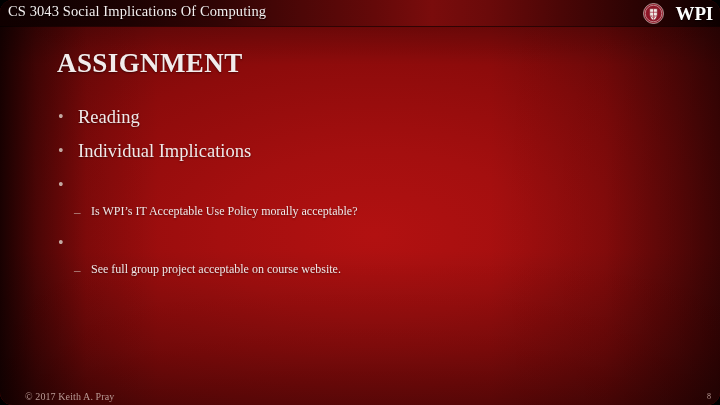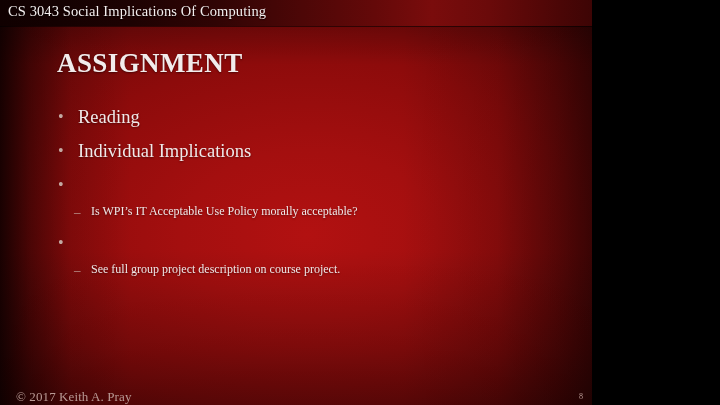--- a/index.html
+++ b/index.html
@@ -2,25 +2,26 @@
 <html><head>
 <meta charset="utf-8">
 <style>
   html, body {
     margin: 0;
     padding: 0;
     background: #000;
   }
   .slide {
     position: relative;
-    width: 592px;
+    width: 720px;
     height: 405px;
     overflow: hidden;
     font-family: "Liberation Serif", "DejaVu Serif", serif;
     background: #6a0606;
+    border-radius: 13px;
   }
 
   
   .bg-base {
     position: absolute;
     inset: 0;
     background:
       radial-gradient(120% 115% at 52% 58%,
         #b21111 0%,
         #a40f0f 18%,
@@ -86,22 +87,22 @@
     text-shadow: 0 1px 1px rgba(0,0,0,0.8);
   }
 
   
   .logo {
     position: absolute;
     right: 7px;
     top: 1px;
     height: 24px;
     display: flex;
+    align-items: center;
     gap: 12px;
-    font-style: italic;
   }
   .seal {
     position: relative;
     width: 21px;
     height: 21px;
     flex: 0 0 auto;
   }
   .logo-word {
     font-family: "Liberation Serif", "DejaVu Serif", serif;
     font-weight: bold;
@@ -171,23 +172,23 @@
     line-height: 21px;
     color: #efe8e8;
     text-shadow: 0 1px 2px rgba(0,0,0,0.4);
   }
   .group { margin-bottom: 8px; }
   .group .bullet-l1 { margin-bottom: 3px; }
 
   
   .footer-copy {
     position: absolute;
-    left: 16px;
+    left: 25px;
     bottom: 4px;
-    font-size: 13px;
+    font-size: 10px;
     line-height: 9px;
     color: #b99a95;
     letter-spacing: 0.1px;
   }
   .footer-page {
     position: absolute;
     right: 9px;
     bottom: 4px;
     font-size: 8px;
     line-height: 9px;
@@ -249,21 +250,21 @@
         <span class="txt">Is WPI’s IT Acceptable Use Policy morally acceptable?</span>
       </div>
     </div>
 
     <div class="group">
       <div class="bullet-l1">
         <span class="dot">•</span>
       </div>
       <div class="bullet-l2">
         <span class="dash">–</span>
-        <span class="txt">See full group project description on course project.</span>
+        <span class="txt">See full group project acceptable on course website.</span>
       </div>
     </div>
 
   </div>
 
   <div class="footer-copy">© 2017 Keith A. Pray</div>
 
   <div class="footer-page">8</div>
 
 </div>

